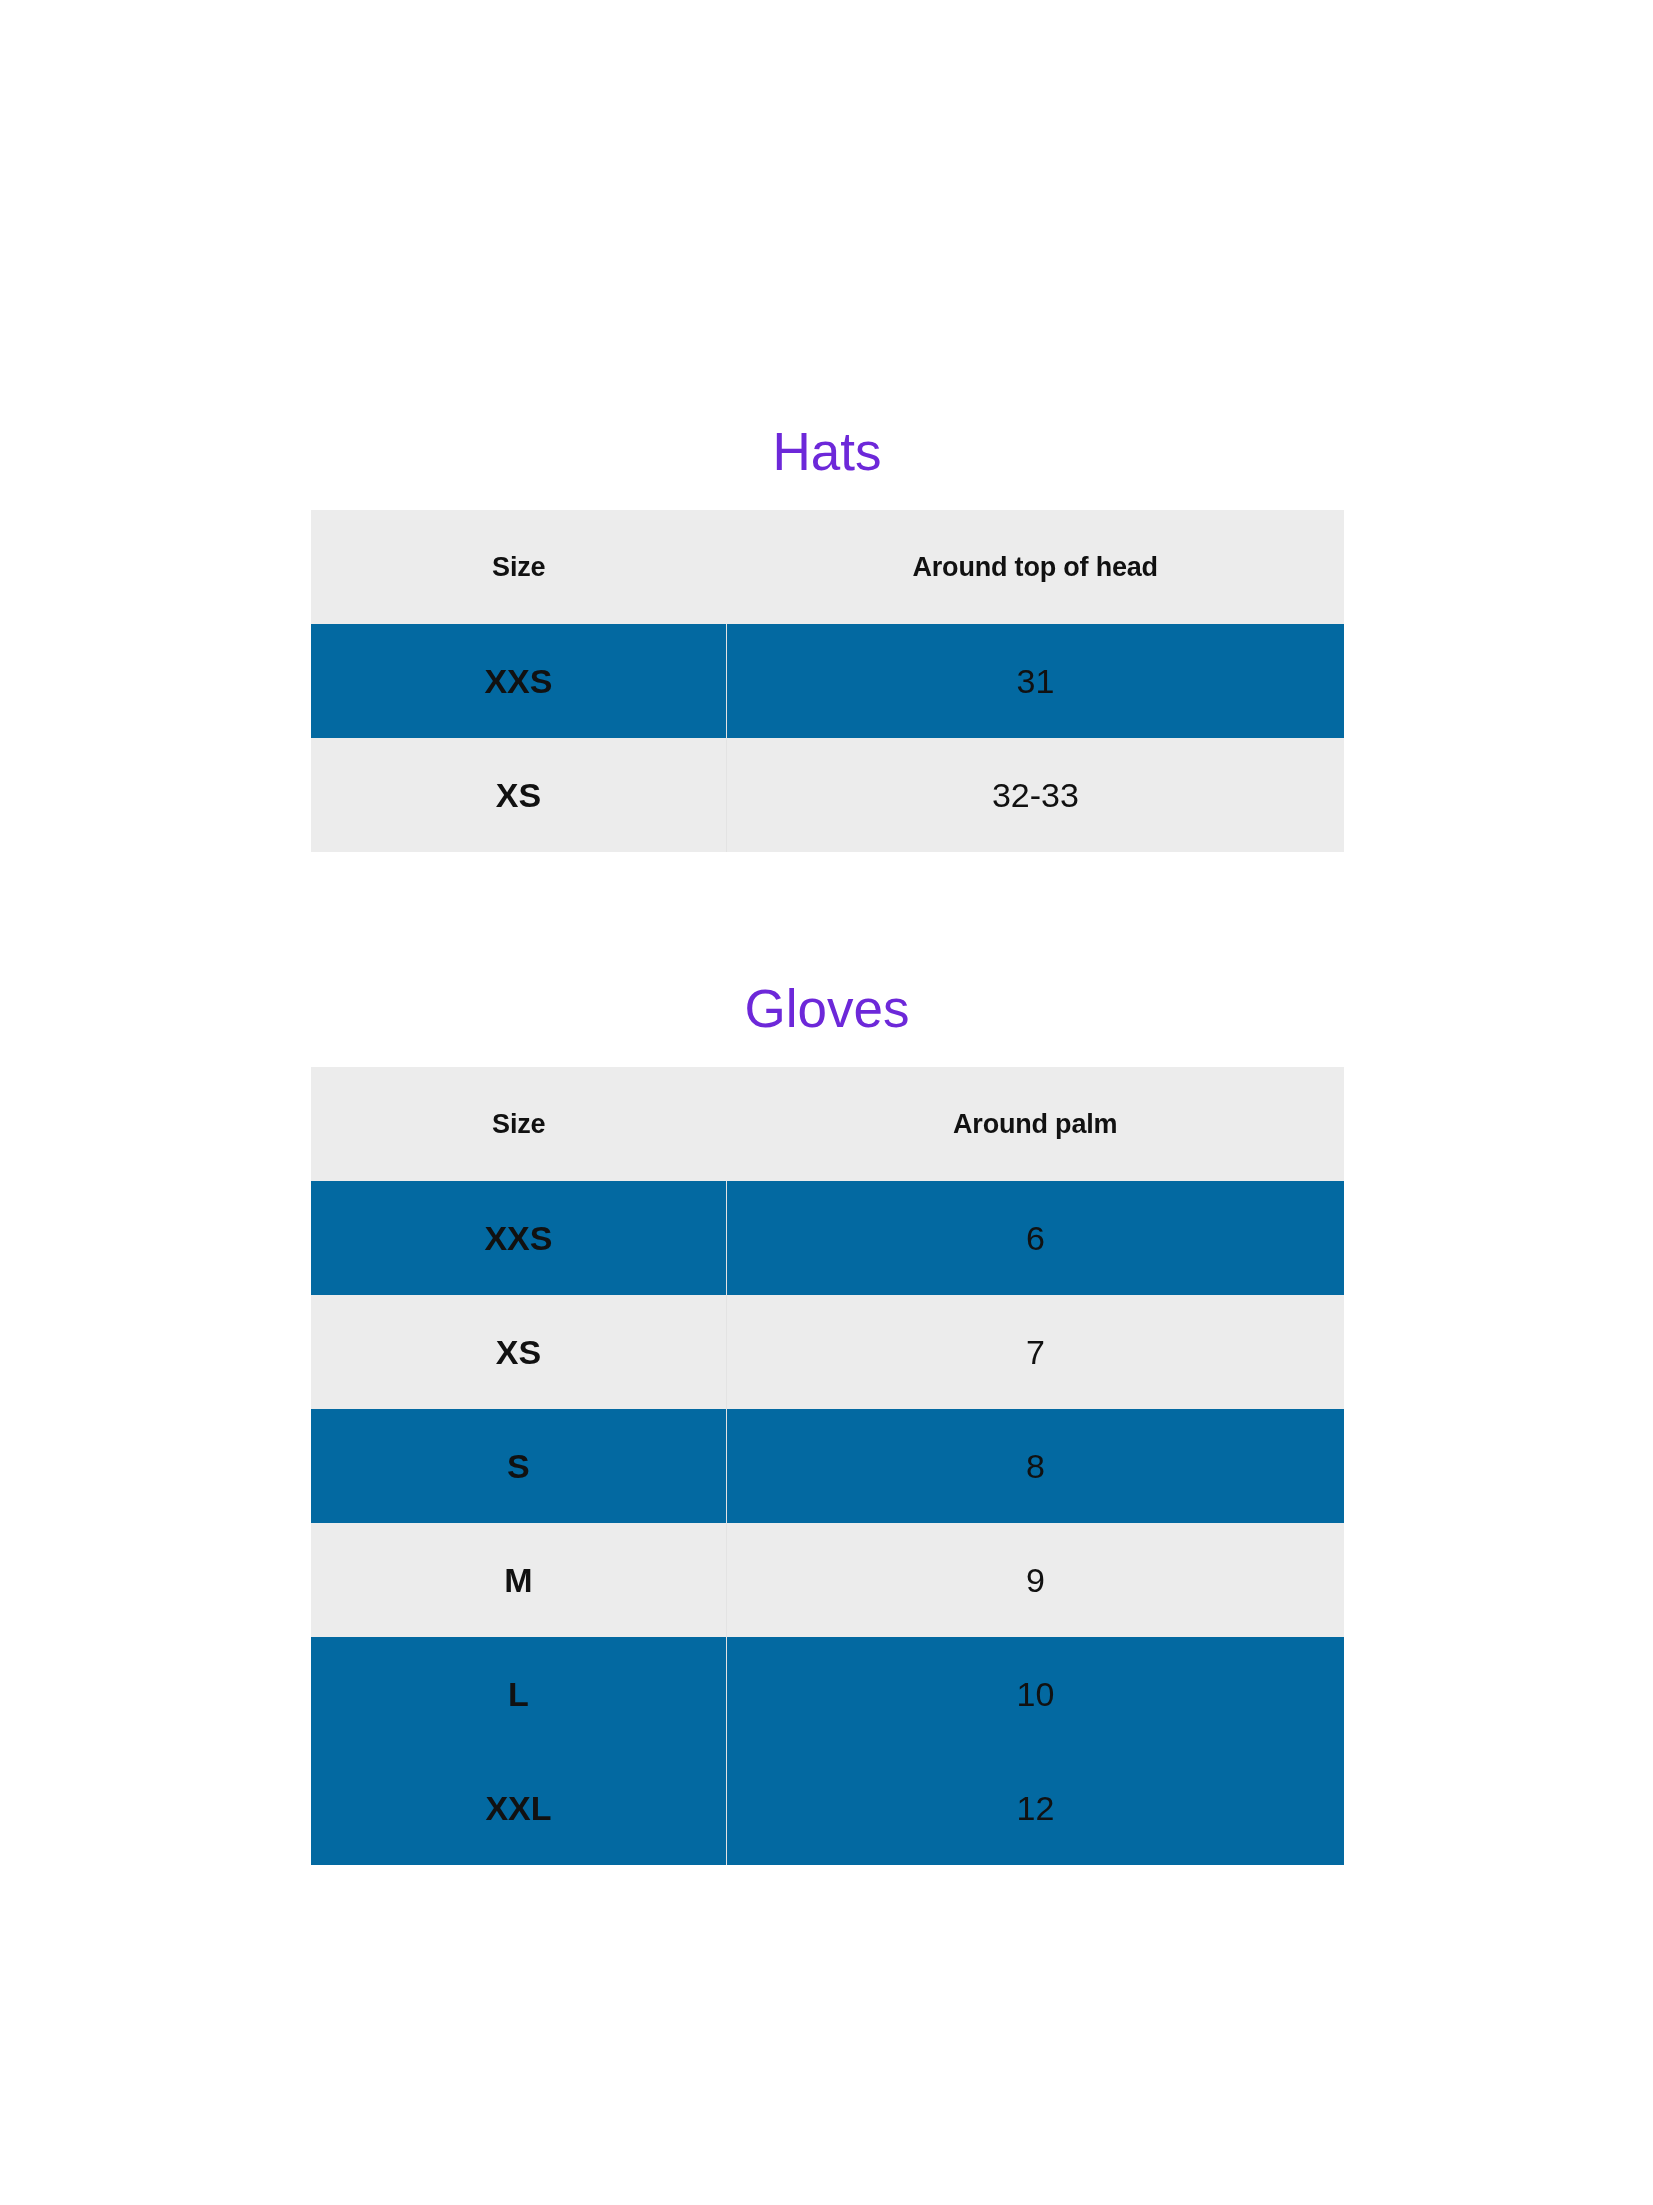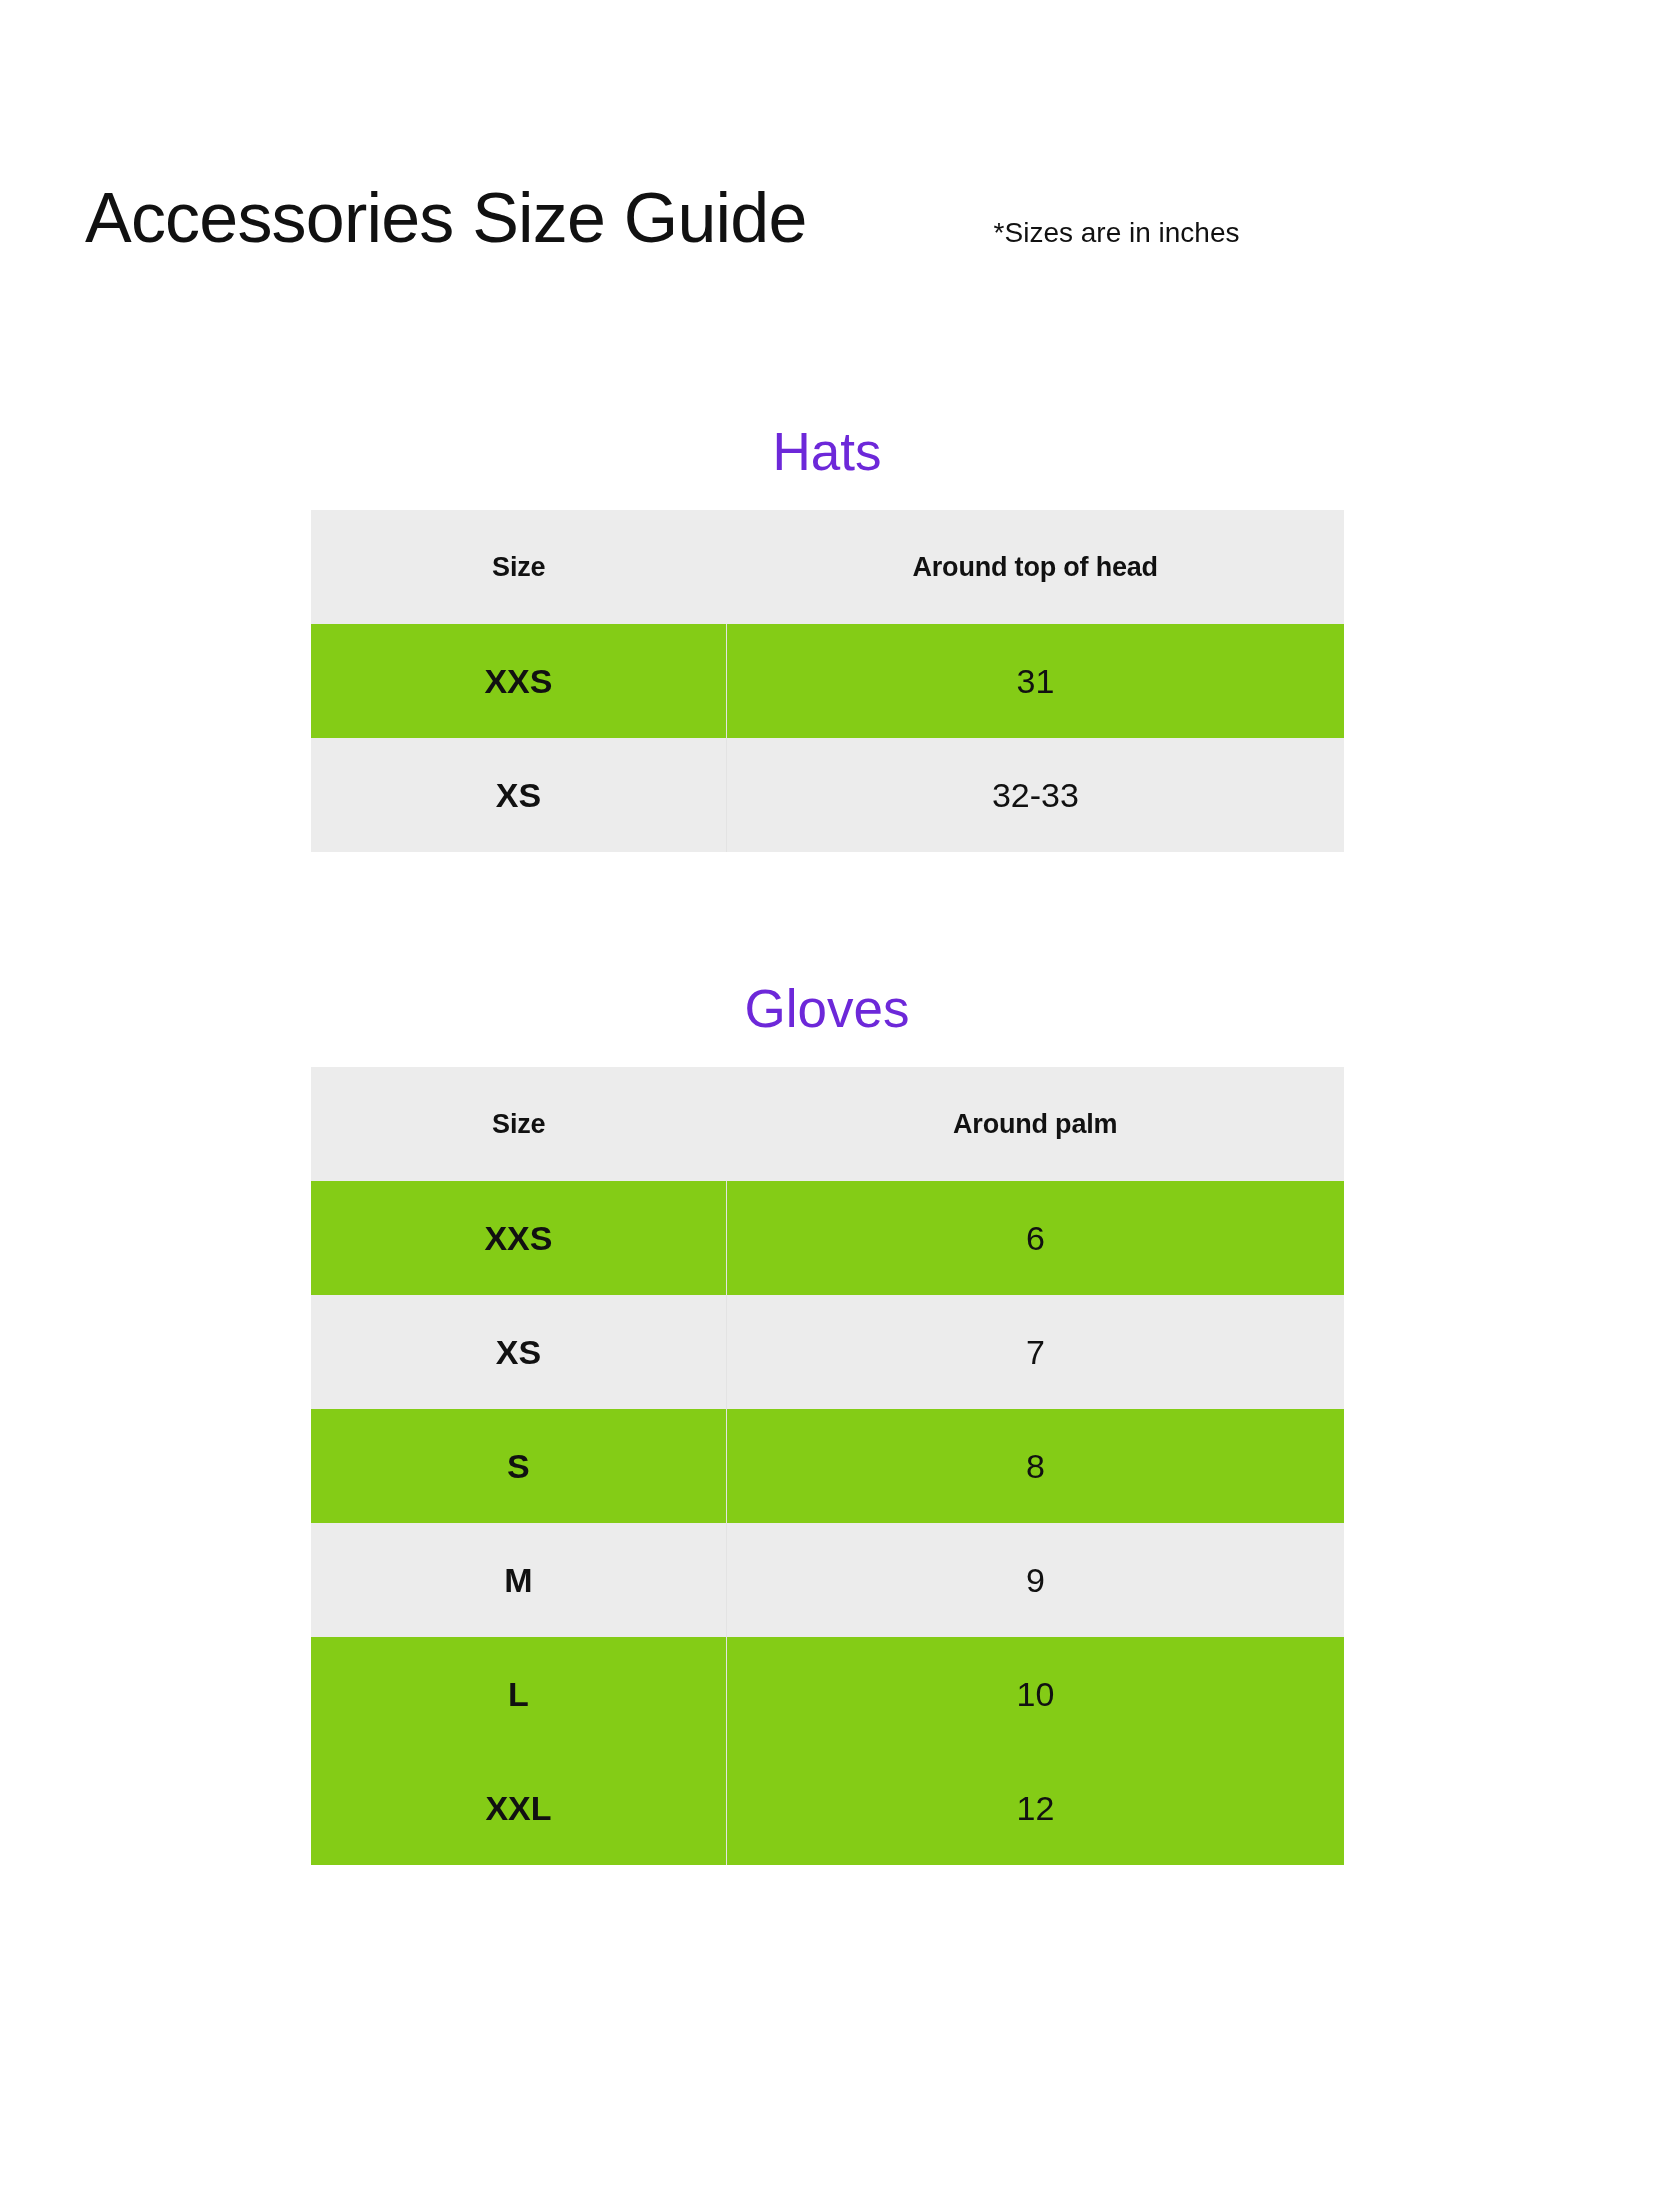--- a/index.html
+++ b/index.html
@@ -78,42 +78,38 @@
   table.size-table thead th {
     background: #ececec;
     font-weight: 700;
     font-size: 27px;
     letter-spacing: -0.2px;
   }
   table.size-table tbody tr.shade td {
     background: #ececec;
   }
   table.size-table tbody tr td {
-    background: #84cc16;
+    background: #0369a1;
   }
   table.size-table tbody td.size-cell {
     font-weight: 700;
     border-right: 1.7px solid #e3e3e3;
   }
   table.size-table tbody td.meas-cell {
     font-weight: 400;
   }
   table.size-table thead th.size-head {
     border-right: 0;
   }
 </style>
 </head>
 <body>
 
 <div class="page">
 
-  <div class="header">
-    <div class="doc-title">Accessories Size Guide</div>
-    <div class="title-note">*Sizes are in inches</div>
-  </div>
 
   <div class="section" id="section-hats" style="top: 425px;">
     <h2 class="section-title">Hats</h2>
     <table class="size-table">
       <colgroup>
           <col class="c-size">
           <col class="c-meas">
         </colgroup>
       <thead>
         <tr>

